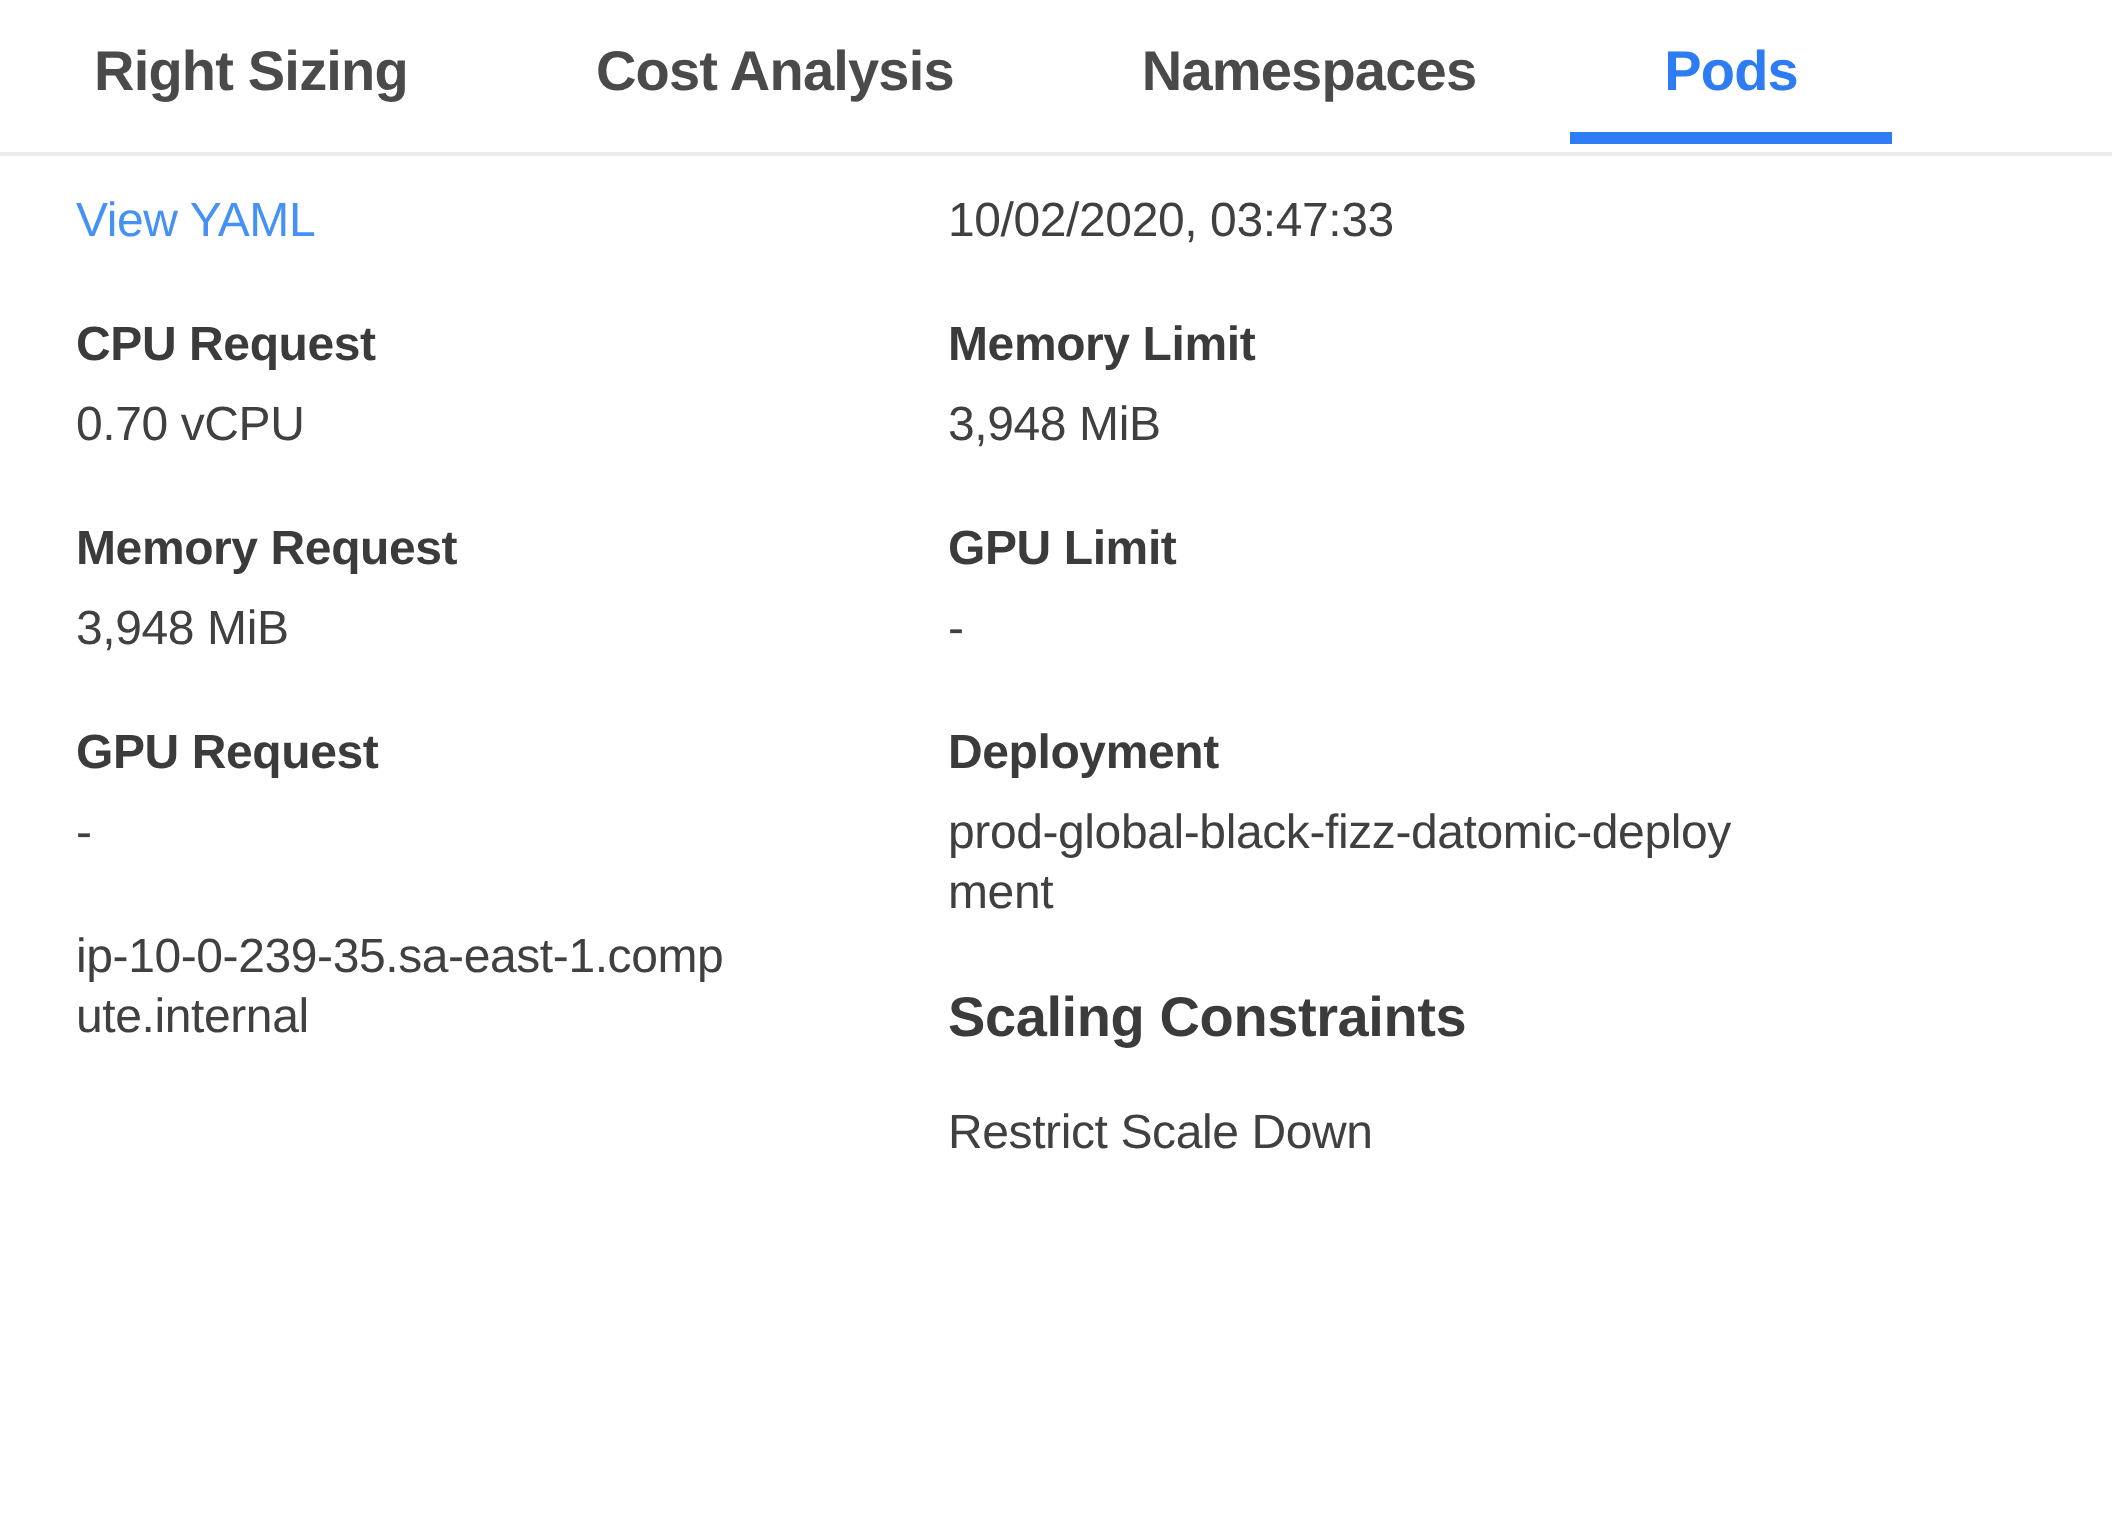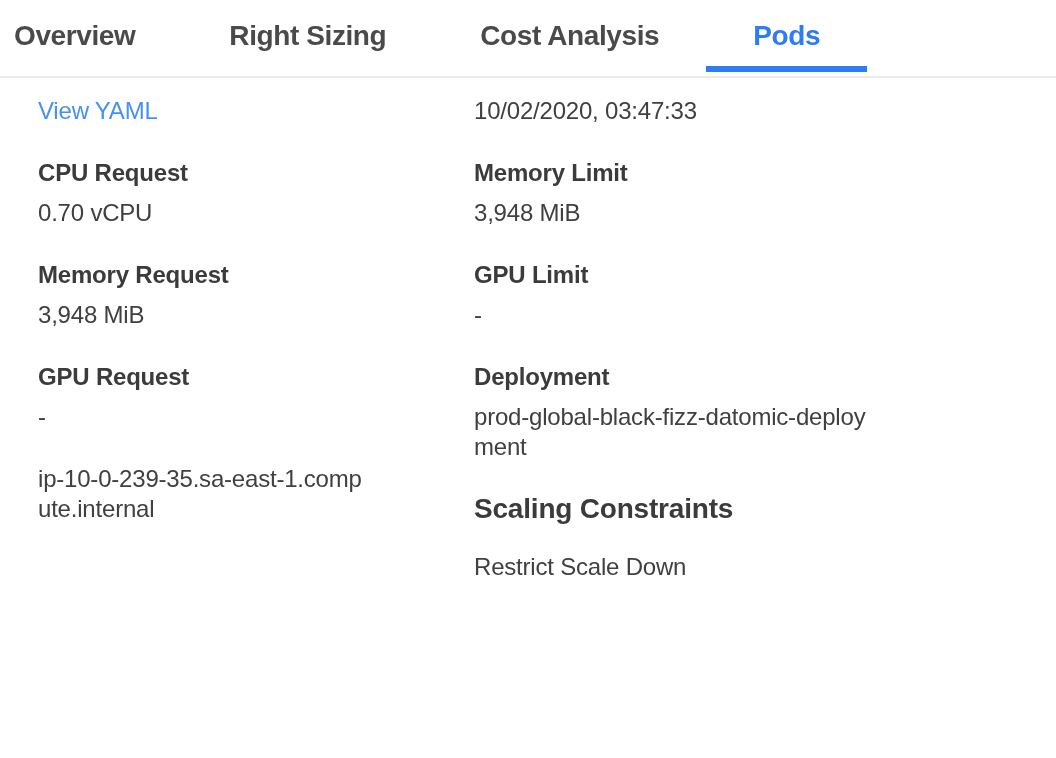--- a/index.html
+++ b/index.html
@@ -104,30 +104,30 @@
     line-height: 30px;
     letter-spacing: -0.2px;
     color: var(--value-text);
     margin-bottom: 18px;
   }
 </style>
 </head>
 <body>
 
 <div class="tabs">
-  <div class="tab first">
-    <span>Overview</span>
-    
-  </div>
   <div class="tab">
     <span>Right Sizing</span>
     
   </div>
   <div class="tab">
     <span>Cost Analysis</span>
+    
+  </div>
+  <div class="tab">
+    <span>Namespaces</span>
     
   </div>
   <div class="tab active">
     <span>Pods</span>
     <div class="underline"></div>
   </div>
 </div>
 
 <div class="content">
 

